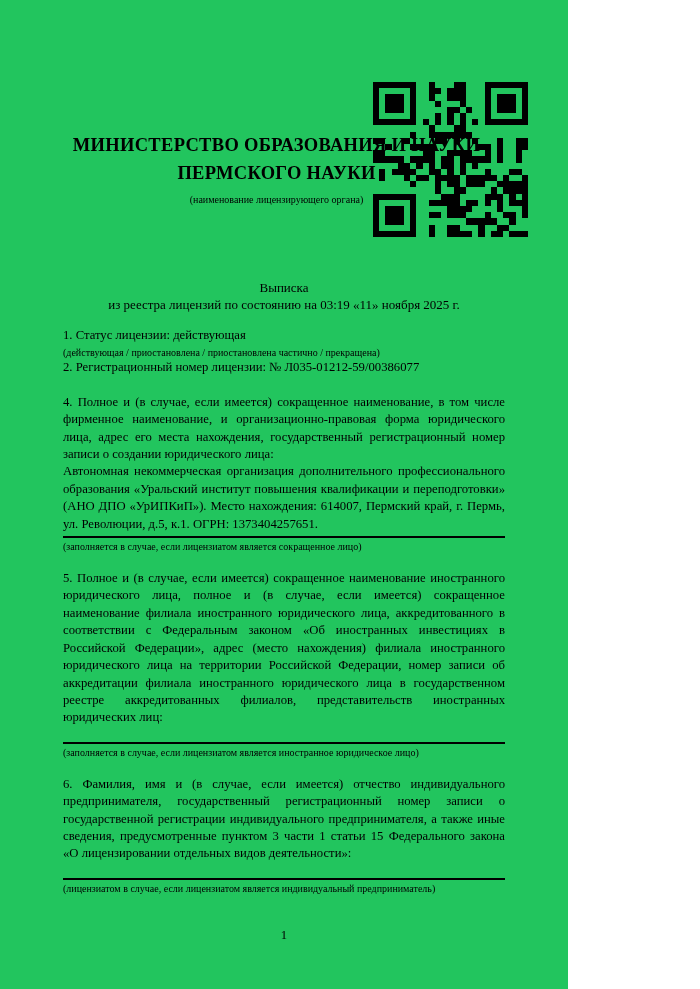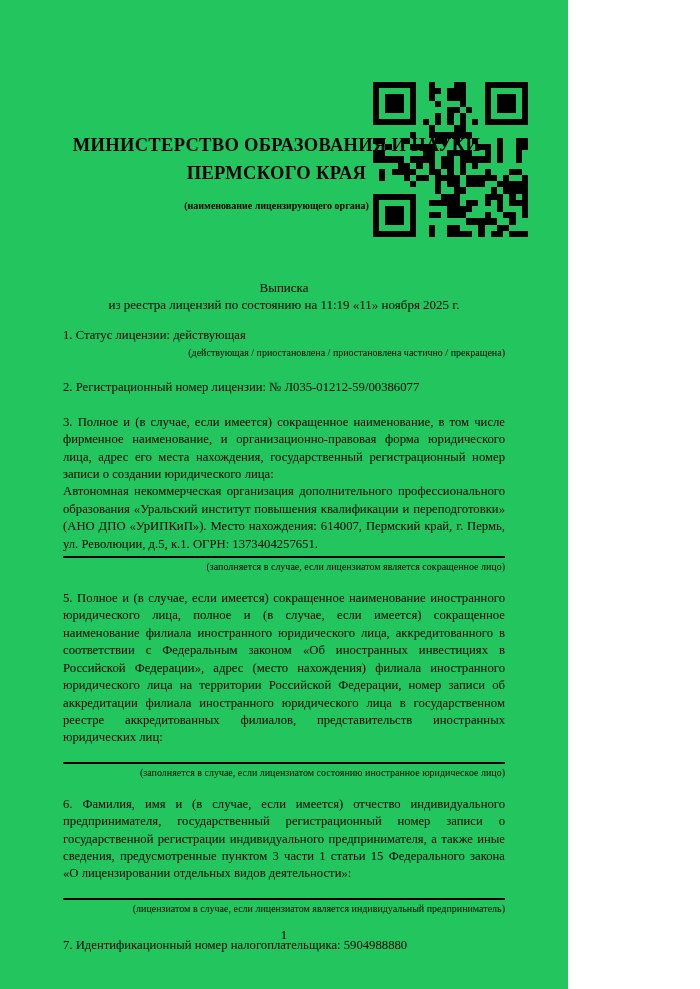--- a/index.html
+++ b/index.html
@@ -24,22 +24,21 @@
   }
   .ministry-title {
     font-weight: bold;
     font-size: 18.5px;
     line-height: 28px;
     letter-spacing: 0.3px;
   }
   .ministry-caption {
     font-size: 10px;
     line-height: 13px;
-    margin-top: 12px;
-    font-weight: bold;
+    margin-top: 6px;
   }
   .qr {
     position: absolute;
     top: 82px;
     right: 40px;
     width: 155px;
     height: 155px;
   }
 
   
@@ -52,28 +51,28 @@
 
   
   .content {
     margin: 0 63px;
     font-size: 12.7px;
     line-height: 17.4px;
   }
   .content p { margin: 0; }
   .item { margin-top: 17px; }
   .item.first { margin-top: 14px; }
-  .item.gap20 { margin-top: 20px; }
+  .item.gap20 { }
   .item.gap22 { margin-top: 22px; }
   .just { text-align: justify; }
   .value { text-align: justify; }
   .small-caption {
     font-size: 10px;
     line-height: 13px;
-    text-align: right;
+    text-align: left;
     margin-top: 2px;
   }
   .rule {
     border: none;
     border-top: 2px solid #000000;
     margin: 3px 0 0 0;
     height: 0;
   }
   .blank-line { height: 12px; }
 
@@ -88,21 +87,21 @@
 </style>
 </head>
 <body>
 
 <div class="page">
 
   <div class="header">
     <div class="ministry">
       <div class="ministry-title">
         <div>МИНИСТЕРСТВО ОБРАЗОВАНИЯ И НАУКИ</div>
-        <div>ПЕРМСКОГО КРАЯ</div>
+        <div>ПЕРМСКОГО НАУКИ</div>
       </div>
       <div class="ministry-caption">(наименование лицензирующего органа)</div>
     </div>
     <svg class="qr" viewBox="0 0 25 25" shape-rendering="crispEdges" fill="#000000" xmlns="http://www.w3.org/2000/svg">
         <rect x="0" y="0" width="1" height="1"></rect>
         <rect x="1" y="0" width="1" height="1"></rect>
         <rect x="2" y="0" width="1" height="1"></rect>
         <rect x="3" y="0" width="1" height="1"></rect>
         <rect x="4" y="0" width="1" height="1"></rect>
         <rect x="5" y="0" width="1" height="1"></rect>
@@ -395,51 +394,50 @@
         <rect x="19" y="24" width="1" height="1"></rect>
         <rect x="20" y="24" width="1" height="1"></rect>
         <rect x="22" y="24" width="1" height="1"></rect>
         <rect x="23" y="24" width="1" height="1"></rect>
         <rect x="24" y="24" width="1" height="1"></rect>
       </svg>
   </div>
 
   <div class="doc-title">
     <div>Выписка</div>
-    <div>из реестра лицензий по состоянию на 11:19 «11» ноября 2025 г.</div>
+    <div>из реестра лицензий по состоянию на 03:19 «11» ноября 2025 г.</div>
   </div>
 
   <div class="content">
 
     <p class="item first">1. Статус лицензии: действующая</p>
     <div class="small-caption">(действующая / приостановлена / приостановлена частично / прекращена)</div>
 
     <p class="item gap20">2. Регистрационный номер лицензии: № Л035-01212-59/00386077</p>
 
 
     <div class="item">
-      <p class="just">3. Полное и (в случае, если имеется) сокращенное наименование, в том числе фирменное наименование, и организационно-правовая форма юридического лица, адрес его места нахождения, государственный регистрационный номер записи о создании юридического лица:</p>
+      <p class="just">4. Полное и (в случае, если имеется) сокращенное наименование, в том числе фирменное наименование, и организационно-правовая форма юридического лица, адрес его места нахождения, государственный регистрационный номер записи о создании юридического лица:</p>
       <div class="value">Автономная некоммерческая организация дополнительного профессионального образования «Уральский институт повышения квалификации и переподготовки» (АНО ДПО «УрИПКиП»). Место нахождения: 614007, Пермский край, г. Пермь, ул. Революции, д.5, к.1. ОГРН: 1373404257651.</div>
       <div class="rule"></div>
       <div class="small-caption">(заполняется в случае, если лицензиатом является сокращенное лицо)</div>
     </div>
 
     <div class="item">
       <p class="just">5. Полное и (в случае, если имеется) сокращенное наименование иностранного юридического лица, полное и (в случае, если имеется) сокращенное наименование филиала иностранного юридического лица, аккредитованного в соответствии с Федеральным законом «Об иностранных инвестициях в Российской Федерации», адрес (место нахождения) филиала иностранного юридического лица на территории Российской Федерации, номер записи об аккредитации филиала иностранного юридического лица в государственном реестре аккредитованных филиалов, представительств иностранных юридических лиц:</p>
       <div class="blank-line"></div>
       <div class="rule"></div>
-      <div class="small-caption">(заполняется в случае, если лицензиатом состоянию иностранное юридическое лицо)</div>
+      <div class="small-caption">(заполняется в случае, если лицензиатом является иностранное юридическое лицо)</div>
     </div>
 
     <div class="item">
       <p class="just">6. Фамилия, имя и (в случае, если имеется) отчество индивидуального предпринимателя, государственный регистрационный номер записи о государственной регистрации индивидуального предпринимателя, а также иные сведения, предусмотренные пунктом 3 части 1 статьи 15 Федерального закона «О лицензировании отдельных видов деятельности»:</p>
       <div class="blank-line"></div>
       <div class="rule"></div>
       <div class="small-caption">(лицензиатом в случае, если лицензиатом является индивидуальный предприниматель)</div>
     </div>
 
-    <p class="item gap22">7. Идентификационный номер налогоплательщика: 5904988880</p>
 
   </div>
 
   <div class="page-number">1</div>
 
 </div>
 
 </body></html>

